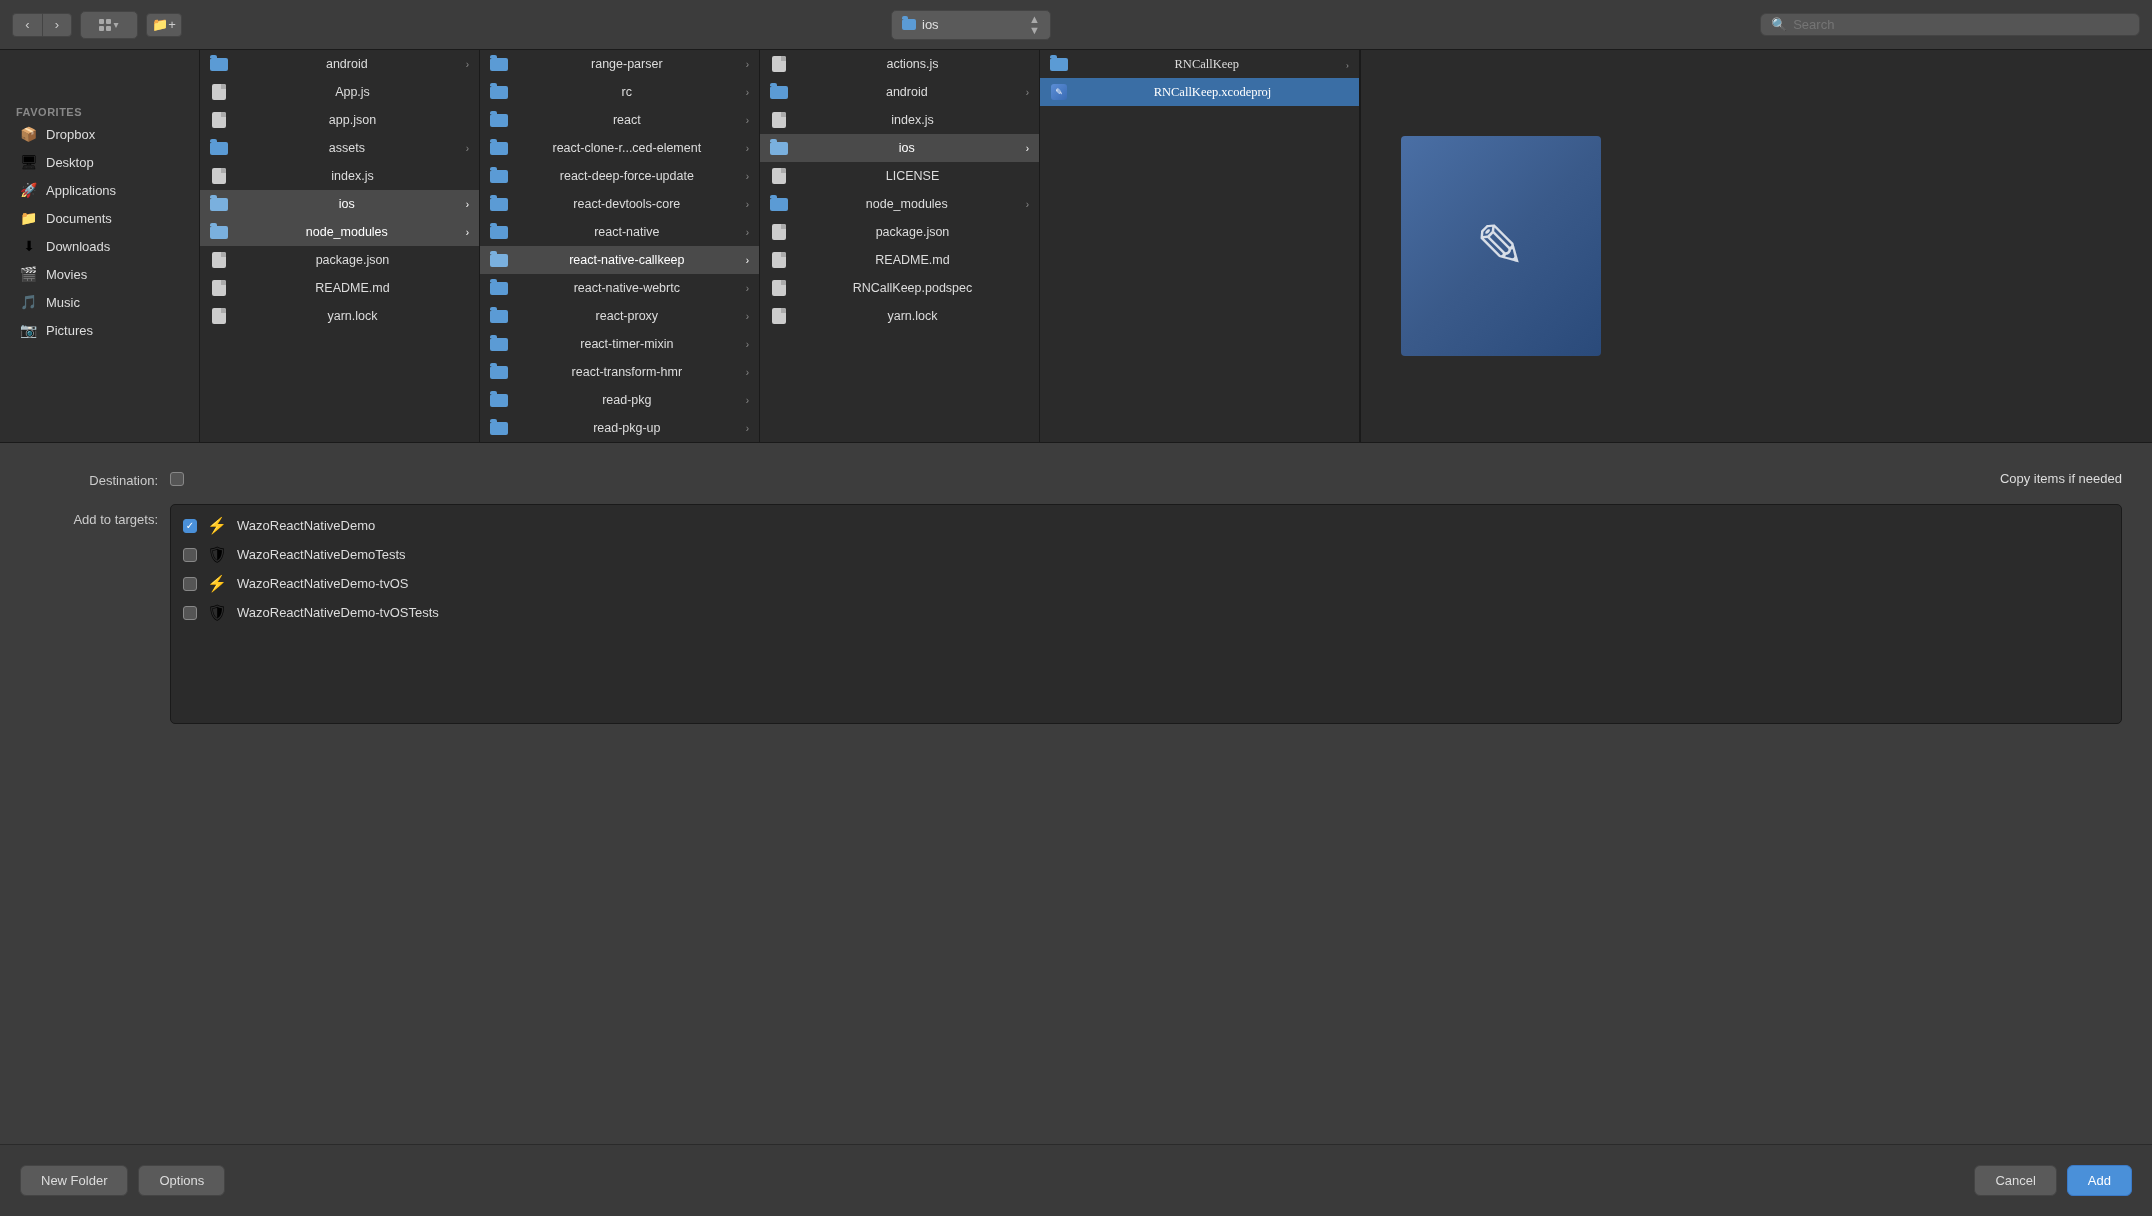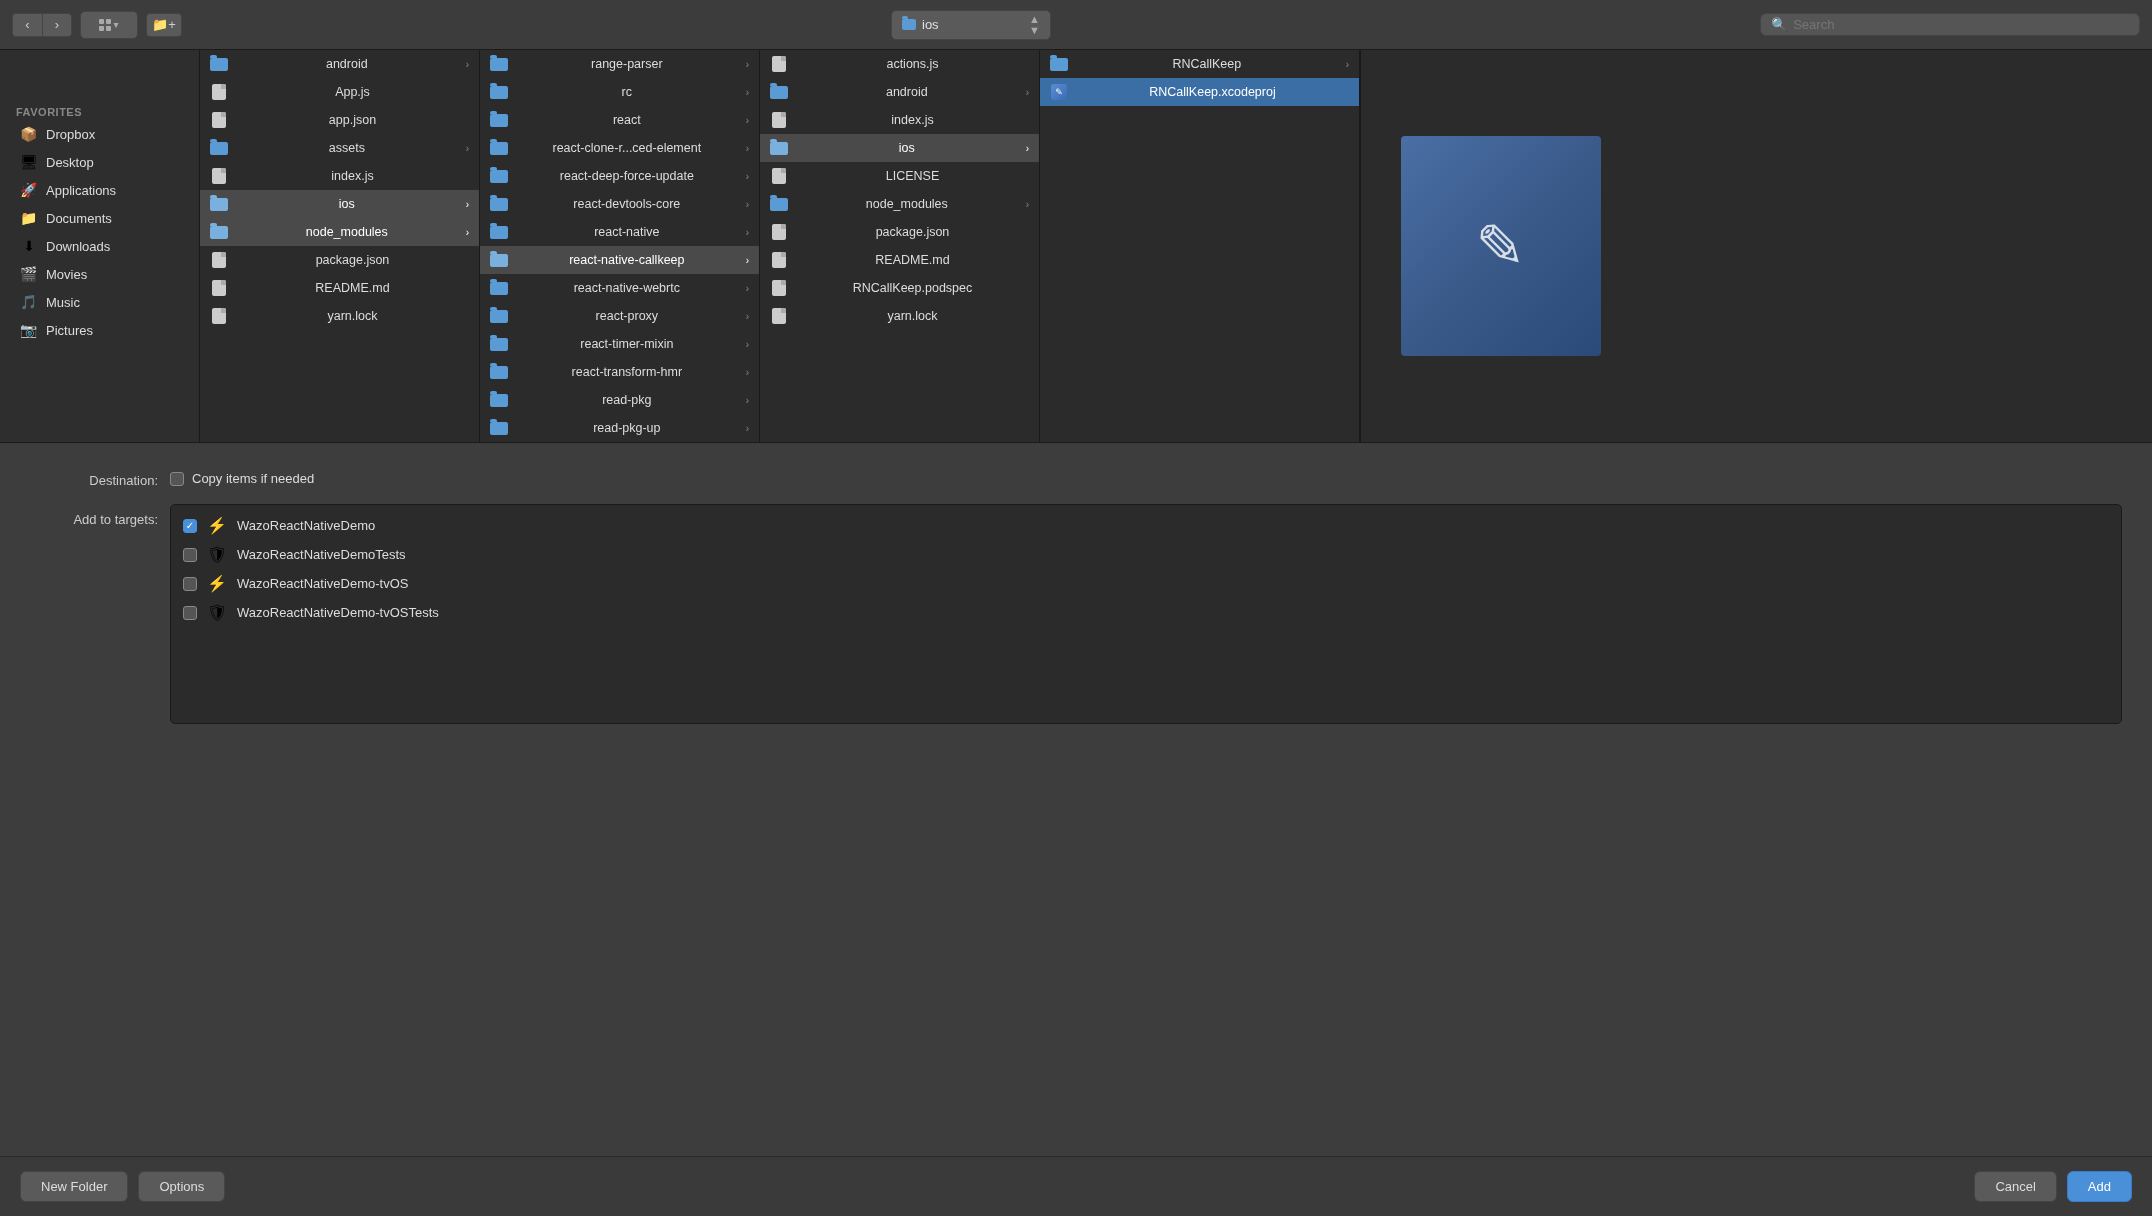--- a/index.html
+++ b/index.html
@@ -379,20 +379,21 @@
       flex: 1;
       display: flex;
       flex-direction: column;
       gap: 6px;
     }
 
     .checkbox-row {
       display: flex;
       align-items: center;
       gap: 8px;
+      justify-content: space-between;
     }
 
     .checkbox {
       width: 14px;
       height: 14px;
       border: 1px solid #888;
       border-radius: 3px;
       background: #555;
       display: flex;
       align-items: center;
@@ -467,21 +468,21 @@
       font-size: 13px;
     }
 
     
     .button-bar {
       background: #3a3a3a;
       border-top: 1px solid #2a2a2a;
       padding: 12px 20px;
       display: flex;
       align-items: center;
-      height: 60px;
+      height: 72px;
     }
 
     .btn {
       padding: 7px 20px;
       border-radius: 6px;
       font-size: 13px;
       cursor: pointer;
       border: 1px solid #555;
       font-family: inherit;
     }
@@ -824,21 +825,21 @@
         <span class="item-label">RNCallKeep.podspec</span>
       </div>
       <div class="column-item">
         <div class="item-icon">
             <div class="file-icon-sm"></div>
           </div>
         <span class="item-label">yarn.lock</span>
       </div>
     </div>
 
-    <div class="column" style="min-width:320px;">
+    <div class="column" style="min-width:320px;font-family:Liberation Serif, serif;">
       <div class="column-item">
         <div class="item-icon">
             <div class="folder-icon-sm"></div>
           </div>
         <span class="item-label">RNCallKeep</span>
         <span class="chevron-right">›</span>
       </div>
       <div class="column-item selected">
         <div class="item-icon">
             <div class="xcodeproj-icon"></div>

